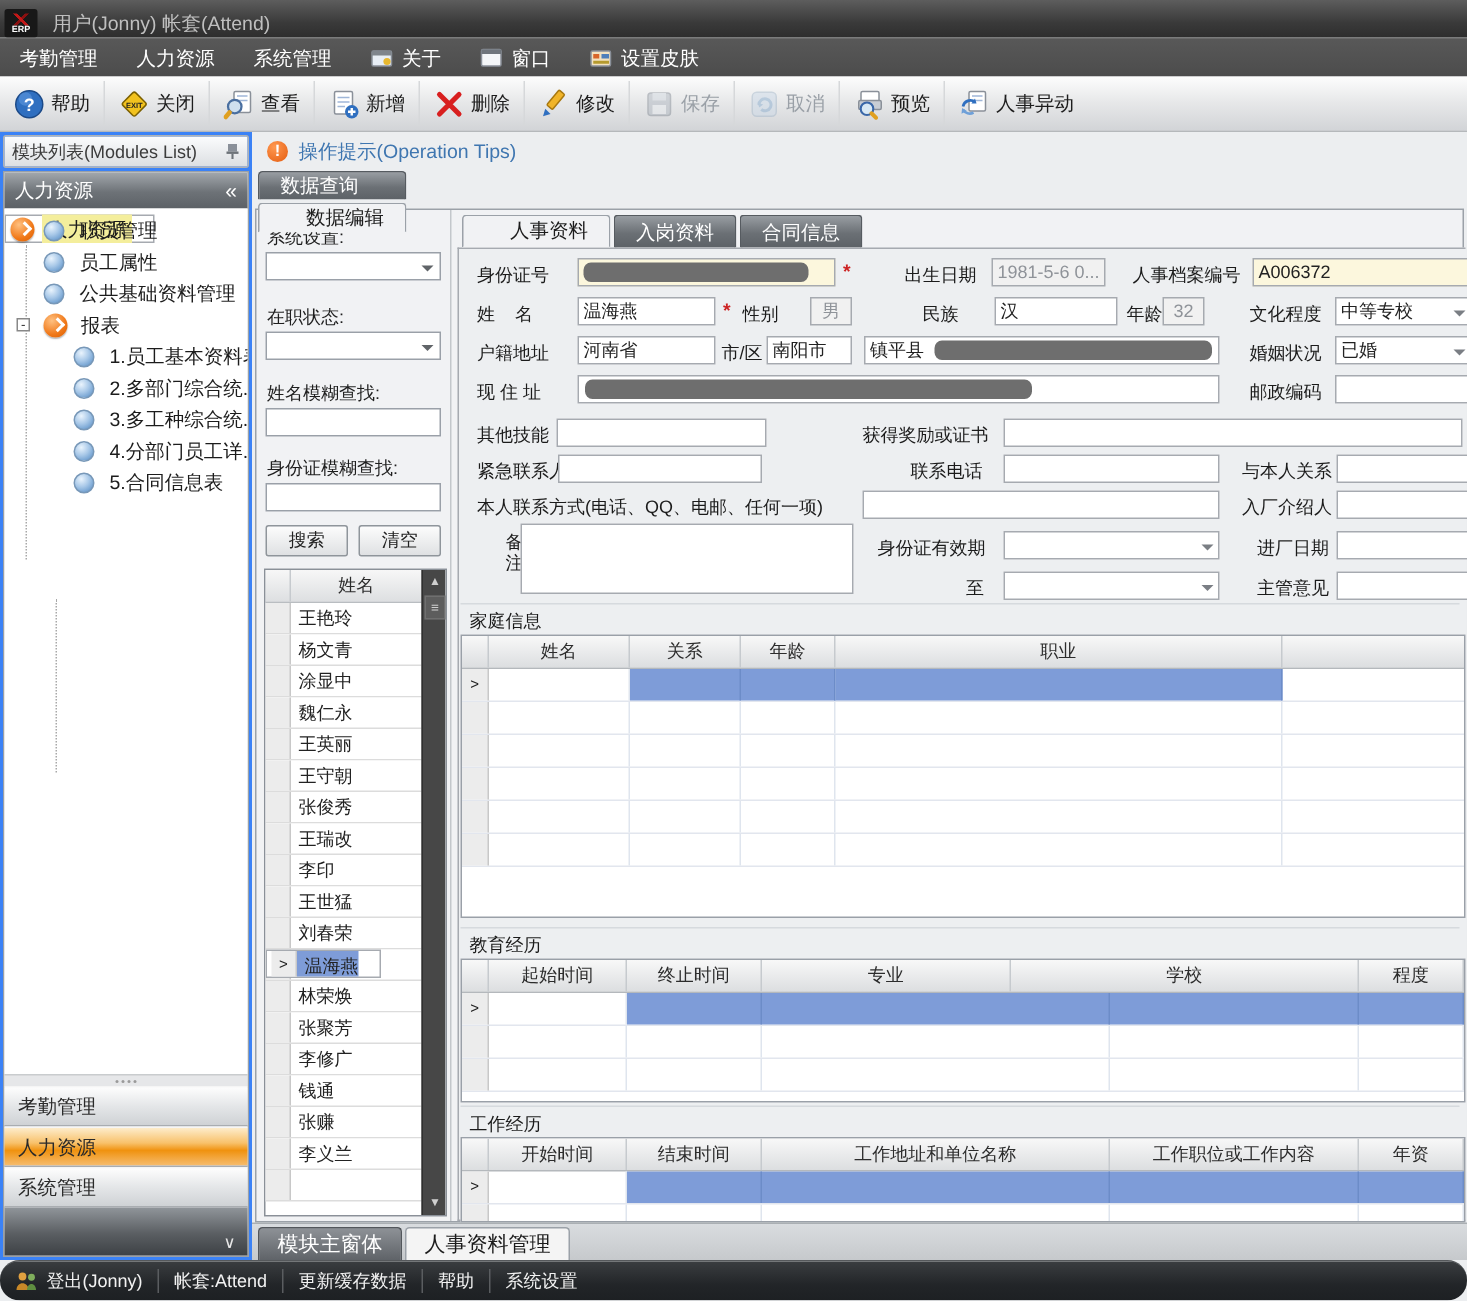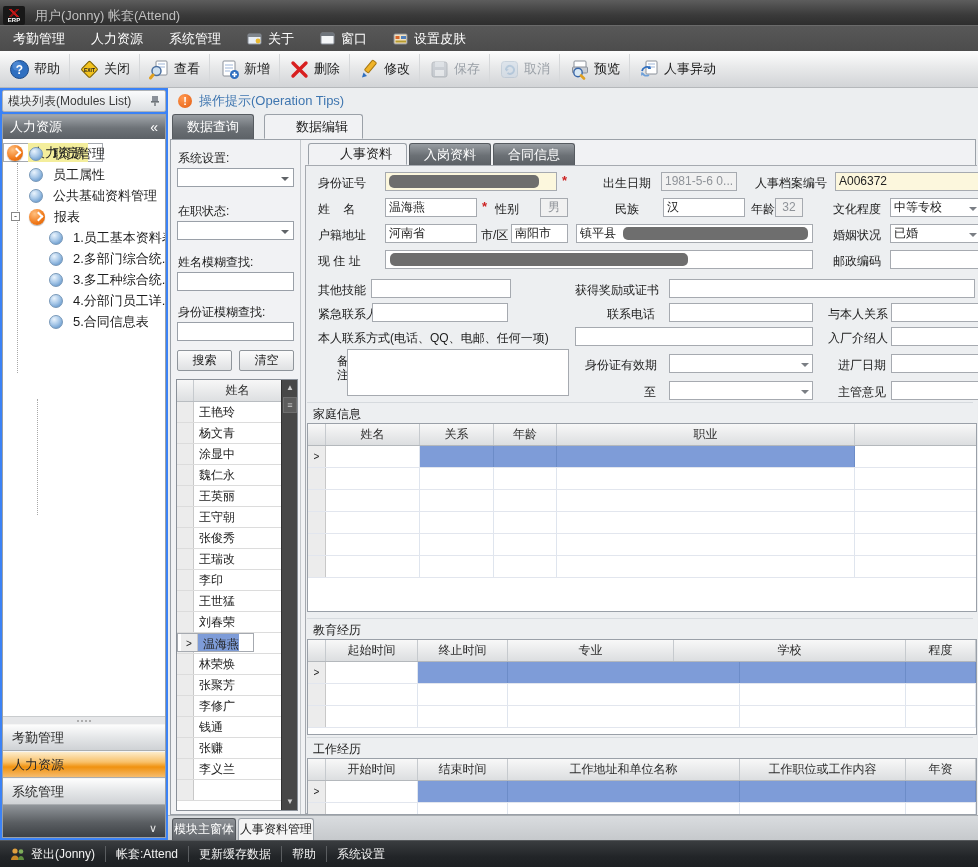--- a/index.html
+++ b/index.html
@@ -71,21 +71,21 @@
     display:flex; align-items:flex-end; justify-content:flex-end; padding:0 8px 2px 0; }
   .p-foot .chev { color:#e8e8e8; font-size:11px; }
 
   
   .main { position:absolute; left:168px; top:88px; width:810px; height:752px; background:#eceef0; }
   .tips-row { position:absolute; left:10px; top:3px; height:20px; display:flex; align-items:center; gap:7px; }
   .tips-ic { width:14px; height:14px; border-radius:50%; background:radial-gradient(circle at 35% 30%,#ff9850,#e45c10);
     color:#fff; font-size:11px; font-weight:bold; text-align:center; line-height:14px; }
   .tips-tx { color:#3f76b0; font-size:13px; }
 
-  .tabstrip { position:absolute; left:4px; top:26px; height:25px; display:flex; gap:10px; z-index:5; }
+  .tabstrip { position:absolute; left:4px; top:26px; height:25px; display:flex; gap:2px; z-index:5;flex-direction:column; }
   .tab { height:25px; padding:0 14px; display:flex; align-items:center; font-size:13px; border-radius:3px 3px 0 0; cursor:pointer; }
   .tab.dark { background:linear-gradient(#989da2,#6b7075 55%,#5d6267); color:#fff; border:1px solid #565b60; border-bottom:none; }
   .tab.lite { background:#f1f2f4; color:#1c1c1c; border:1px solid #9ba1a8; border-bottom:1px solid #f1f2f4; margin-bottom:-1px;padding-left:31px; }
 
   .content { position:absolute; left:2px; top:51px; width:806px; height:676px;
     border:1px solid #9ba1a8; background:#f1f2f4; }
 
   
   .qpanel { position:absolute; left:0; top:0; width:130px; height:674px; border-right:1px solid #c3c7cb; }
   .qlabel { position:absolute; left:7px; font-size:12px; color:#1e1e1e; }
@@ -137,26 +137,26 @@
   .g-hsel { width:18px; border-right:1px solid #c6cace; }
   .g-row { display:flex; height:22px; border-bottom:1px solid #e2e6ee; }
   .g-cell { border-right:1px solid #dfe5ee; height:100%; }
   .g-csel { width:18px; background:#ececec; border-right:1px solid #c8c8c8; font-size:10px; line-height:21px; text-align:center; }
   .g-row.selr .g-cell.blue { background:#7e9cd8; border-right-color:#6c8cc8; }
   .g-fill { flex:1; }
 
   
   .btabs { position:absolute; left:0; top:727px; width:810px; height:25px;
     background:linear-gradient(#d9dcdf,#c6c9cc); border-top:1px solid #aaafb3; display:flex; align-items:flex-end; padding-left:4px; gap:2px; }
-  .btab { height:22px; padding:0 1px; font-size:12px; display:flex; align-items:center; border-radius:3px 3px 0 0; cursor:pointer; }
+  .btab { height:22px; padding:0 12px; font-size:14px; display:flex; align-items:center; border-radius:3px 3px 0 0; cursor:pointer; }
   .btab.dark { background:linear-gradient(#8d9196,#5f6368); color:#fff; border:1px solid #53575c; border-bottom:none; }
   .btab.lite { background:#f4f4f4; color:#1c1c1c; border:1px solid #9ba1a8; border-bottom:none; }
   .statusbar { position:absolute; left:0; top:840px; width:978px; height:27px;
     background:linear-gradient(#3a3d40,#222528 60%,#1d2023); border-top:1px solid #55585b;
-    display:flex; align-items:center; color:#f2f2f2; font-size:12px; }
+    display:flex; align-items:center; color:#f2f2f2; font-size:12px;border-radius:13px; }
   .st-item { padding:0 10px; display:flex; align-items:center; gap:5px; cursor:pointer; }
   .st-sep { width:1px; height:16px; background:#5a5d60; }
 
   svg text { font-family:"Liberation Sans","DejaVu Sans",sans-serif; }
 </style>
 </head>
 <body>
 
 <div class="titlebar">
   <div class="erp-logo">

